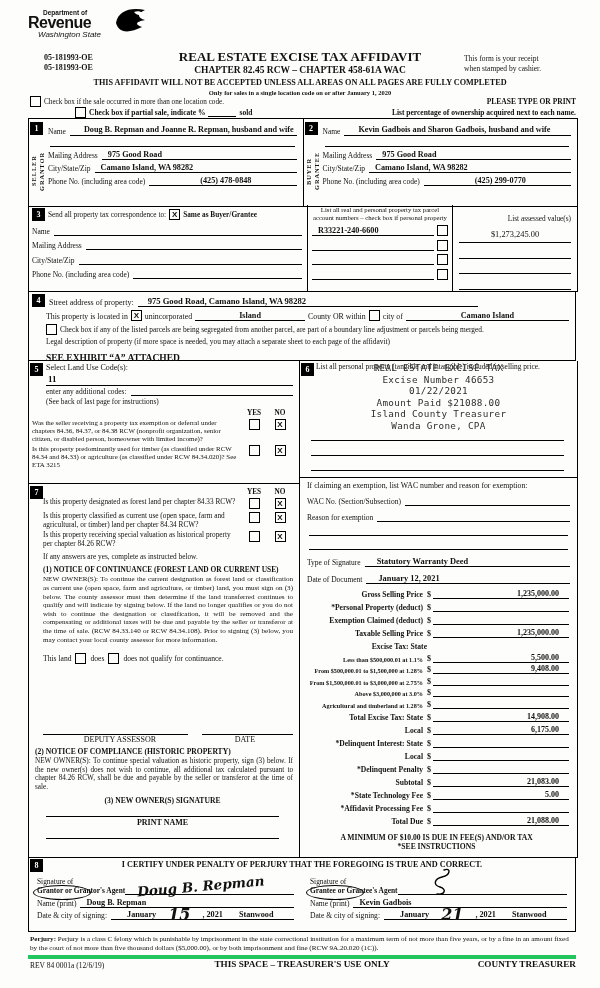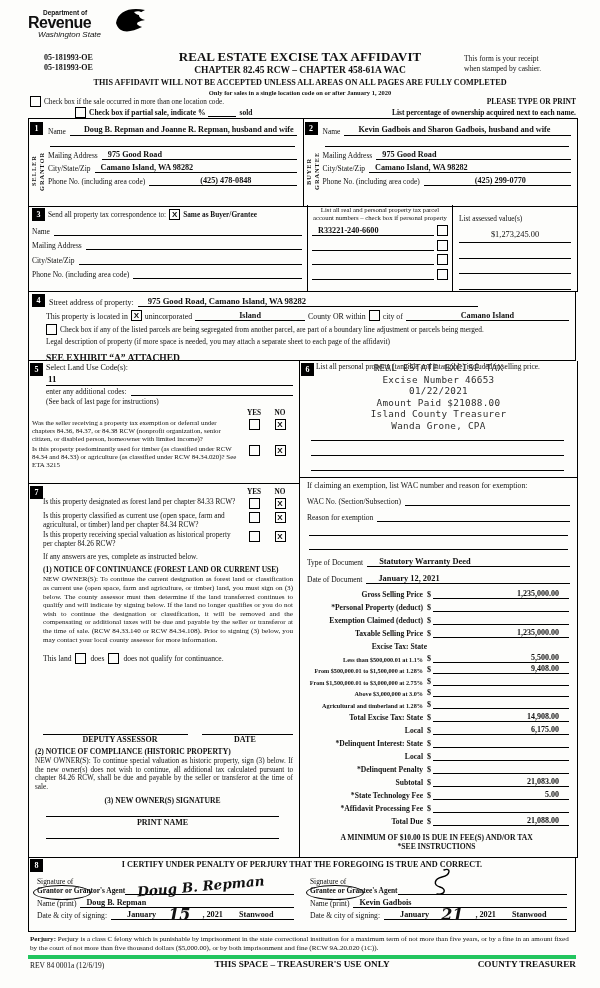--- a/index.html
+++ b/index.html
@@ -45,21 +45,21 @@
   .blankline{height:8px;margin:2px 2px 0 2px}
   
   .sec3{position:absolute;top:205px;left:28px;width:548px;height:86px;border:1px solid #000;border-top:none;display:flex}
   .s3c1{width:270px;border-right:1px solid #000;padding:3px 5px 2px 3px;display:flex;flex-direction:column}
   .s3top{display:flex;align-items:center;gap:3px;font-size:7.3px}
   .s3c1 .frow{margin-top:4.5px}
   .s3c2{width:136px;border-right:1px solid #000;padding:1px 4px;display:flex;flex-direction:column}
   .s3hdr{font-size:6.7px;text-align:center;line-height:7.8px}
   .prow{display:flex;align-items:flex-end;height:14.5px;gap:3px}
   .s3c3{flex:1;padding:1px 6px;display:flex;flex-direction:column}
-  .s3hdr2{font-size:7.3px;text-align:left;margin-top:8px}
+  .s3hdr2{font-size:7.3px;text-align:right;margin-top:8px}
   .aval{text-align:center;font-size:8.4px;margin-top:7px;height:12px}
   .aline{height:14.5px}
   
   .sec4{position:absolute;top:291px;left:28px;width:548px;height:70px;border:1px solid #000;border-top:none;padding:3px 6px 0 3px;box-sizing:border-box}
   .s4r1{display:flex;align-items:flex-end;gap:4px}
   .s4street{width:330px;border-bottom:1px solid #000;font-weight:bold;font-size:8.6px;padding-left:10px}
   .s4r2{display:flex;align-items:flex-end;gap:3px;margin-top:3px;margin-left:14px;font-size:7.8px}
   .s4county{width:110px;text-align:center;font-weight:bold;font-size:8.2px}
   .s4city{flex:1;text-align:center;font-weight:bold;font-size:8.2px}
   .s4r3{display:flex;align-items:center;gap:3px;margin-top:3px;margin-left:14px;font-size:7.4px}
@@ -86,21 +86,21 @@
   .sec7 .nbox{position:absolute;left:1px;top:2px}
   .sec7 .qtext{font-size:7.3px;line-height:8.6px;margin-left:11px}
   .s7note{font-size:7.3px;margin:4px 0 0 11px}
   .cont-title{font-size:7.4px;font-weight:bold;margin:4px 0 0 11px}
   .cont-body{font-size:7.1px;line-height:8.6px;margin:1px 0 0 11px;text-align:justify}
   .thisland{display:flex;align-items:center;gap:4px;margin:9px 0 0 11px;font-size:7.6px}
   .spacer{height:60px}
   .dep-lines{display:flex;margin-left:11px;gap:14px}
   .dep-l{flex:1.6;height:10px}
   .dep-r{flex:1;height:10px}
-  .dep-labels{display:flex;margin-left:11px;font-weight:bold;font-size:8px}
+  .dep-labels{display:flex;margin-left:11px;font-weight:normal;font-size:8px}
   .dep-labels span{text-align:center}
   .dl1{flex:1.6}.dl2{flex:1}
   .comp-title{font-size:7.6px;font-weight:bold;margin:3px 0 0 3px}
   .comp-body{font-size:7.2px;line-height:8.6px;margin:1px 0 0 3px;text-align:justify}
   .ownersig{text-align:center;font-weight:bold;font-size:7.6px;margin-top:4px}
   .pn-line{height:11px;margin:0 14px}
   .printname{text-align:center;font-weight:bold;font-size:8px;margin-top:1px}
   
   .rcol{flex:1;display:flex;flex-direction:column}
   .sec6{height:117px;border-bottom:1px solid #000;position:relative;padding:2px 5px 0 3px;box-sizing:border-box}
@@ -427,21 +427,21 @@
             <span class="flabel">WAC No. (Section/Subsection)</span>
           <span class="fval ul"></span>
           </div>
         <div class="exmrow">
             <span class="flabel">Reason for exemption</span>
           <span class="fval ul"></span>
           </div>
         <div class="exline ul"></div>
         <div class="exline ul"></div>
         <div class="exmrow typerow">
-            <span class="flabel">Type of Document</span>
+            <span class="flabel">Type of Signature</span>
           <span class="fval ul">Statutory Warranty Deed</span>
           </div>
         <div class="exmrow typerow">
             <span class="flabel">Date of Document</span>
           <span class="fval ul">January 12, 2021</span>
           </div>
       </div>
 
       <div class="tax">
         <div class="trow">

